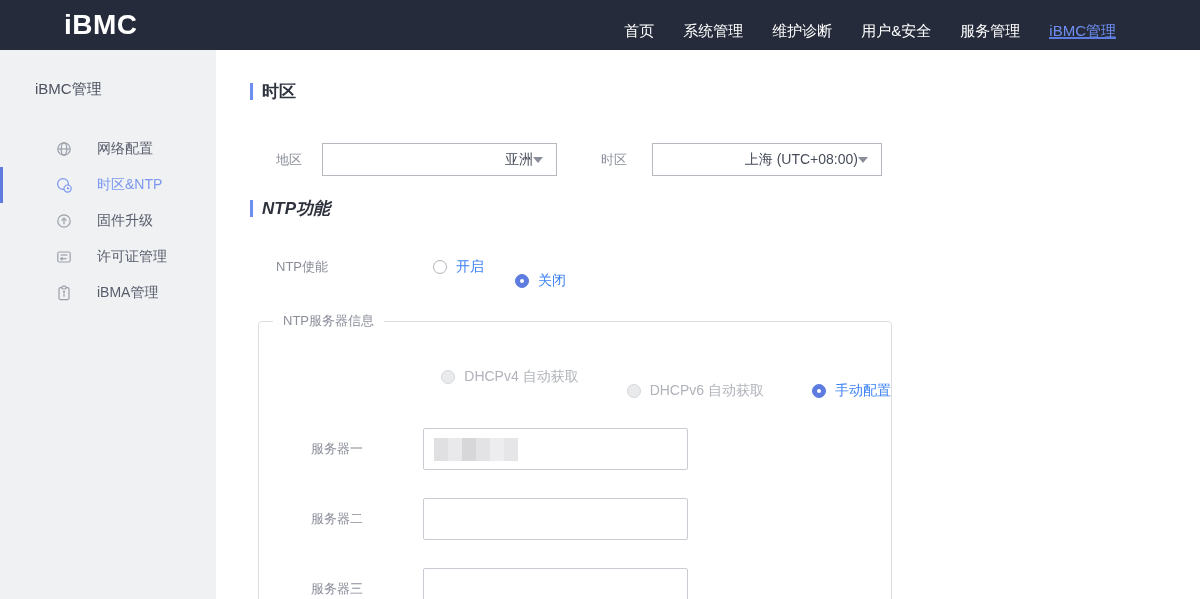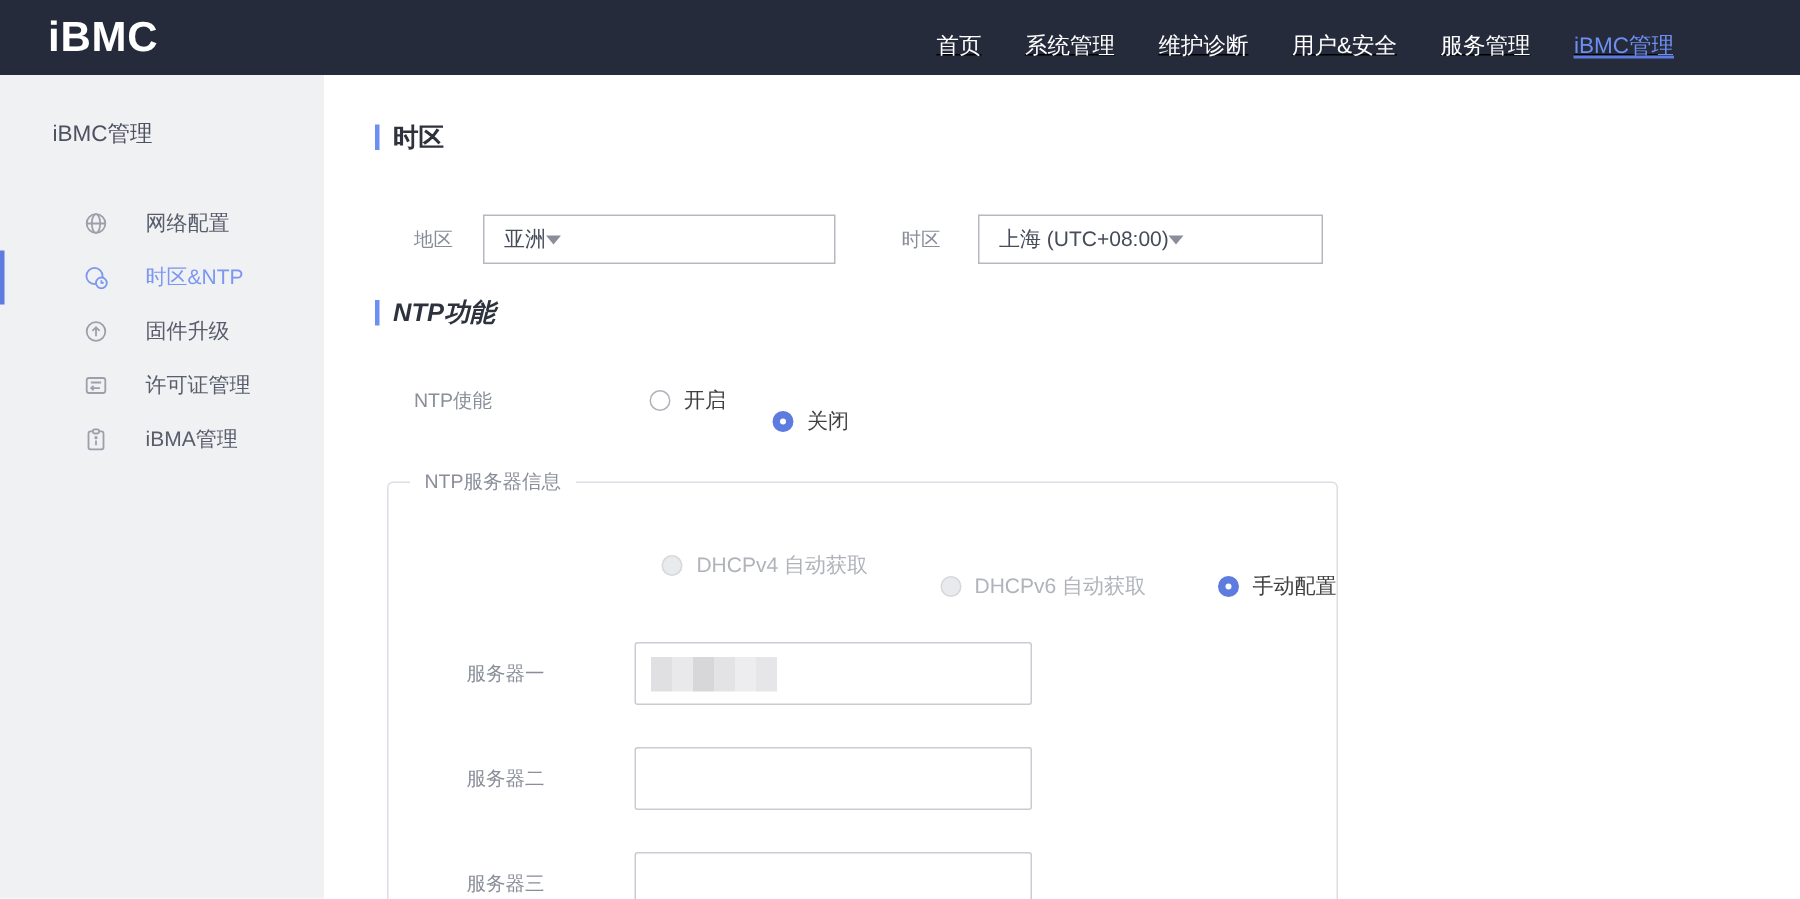--- a/index.html
+++ b/index.html
@@ -1,24 +1,24 @@
 <!DOCTYPE html>
 <html><head>
 <meta charset="utf-8">
 <style>
   * { margin:0; padding:0; box-sizing:border-box; }
   html,body { width:1200px; height:599px; overflow:hidden;
     font-family:"Liberation Sans","DejaVu Sans",sans-serif; background:#fff; }
 
   
   .topbar { position:absolute; top:0; left:0; width:1200px; height:50px;
-    background:#252b3a; display:flex; align-items:center; z-index:5; }
+    background:#252b3a; display:flex; align-items:center; z-index:5;padding-left:32px; }
   .logo { margin-left:32px; font-size:28px; font-weight:bold; color:#ffffff;
     letter-spacing:.5px; }
-  .topnav { margin-left:auto; margin-right:84px; display:flex; gap:29px; height:38px;text-decoration:underline; }
+  .topnav { margin-left:auto; margin-right:84px; display:flex; gap:29px; height:38px; }
   .nav-item { position:relative; color:#ffffff; font-size:15px; line-height:50px;
     cursor:pointer; white-space:nowrap; }
   .nav-item.active { color:#6d8ff2; }
   .nav-item.active::after { content:""; position:absolute; left:0; right:0;
     bottom:5px; height:2px; background:#5e7ce0; }
 
   
   .sidebar { position:absolute; top:50px; left:0; width:216px; height:549px;
     background:#f0f1f2; }
   .sidebar-title { padding:30px 0 0 35px; font-size:15px; color:#4c5261; }
@@ -39,38 +39,38 @@
     background:#fff; padding:30px 0 0 34px; }
   .sec-hd { display:flex; align-items:center; gap:9px; }
   .sec-bar { width:3px; height:17px; background:#6d8ff2; }
   .sec-title { font-size:17px; font-weight:bold; color:#2e323d; }
 
   .tz-row { display:flex; align-items:center; margin-top:40px; padding-left:26px; }
   .f-label { font-size:13px; color:#8a8e99; }
   .lbl-region { width:46px; }
   .lbl-tz { width:51px; margin-left:44px; }
   .select { height:33px; border:1px solid #b5b8bf; background:#fff; display:flex;
-    align-items:center; justify-content:flex-start; padding:0 13px;
+    align-items:center; justify-content:flex-end; padding:0 13px;
     font-size:14px; color:#464c59; cursor:pointer; }
   .select.w1 { width:235px; } .select.w2 { width:230px; }
   .caret { width:0; height:0; border-left:5px solid transparent;
     border-right:5px solid transparent; border-top:6px solid #8a8e99; }
 
   .sec2 { margin-top:21px;font-style:italic; }
   .ntp-row { display:flex; align-items:center; margin-top:24px; padding-left:26px; }
   .lbl-enable { width:157px; }
   .radio { display:flex; align-items:center; gap:9px; cursor:pointer; }
   .radio + .radio { margin-left:31px;margin-top:28px; }
   .rb { width:14px; height:14px; border-radius:50%; border:1px solid #b0b3ba;
     background:#fff; flex:none; position:relative; }
   .rb.checked { border-color:#5e7ce0; background:#5e7ce0; }
   .rb.checked::after { content:""; position:absolute; left:4px; top:4px;
     width:4px; height:4px; border-radius:50%; background:#fff; }
   .rb.disabled { background:#e9eaec; border-color:#d5d7db; }
-  .r-lbl { font-size:14px; color:#404040; white-space:nowrap; }
+  .r-lbl { font-size:14px; color:#3b82f6; white-space:nowrap; }
   .radio.disabled .r-lbl { color:#b0b3ba; }
 
   fieldset.ntp-box { margin:22px 0 0 8px; width:634px; border:1px solid #dcdee3;
     border-radius:4px; padding:0 0 28px 0; }
   fieldset.ntp-box legend { margin-left:14px; padding:0 10px; font-size:13px;
     color:#8a8e99; }
   .dhcp-row { display:flex; align-items:center; margin:24px 0 0 29px;justify-content:flex-end; }
   .dhcp-row .radio + .radio { margin-left:48px; }
   .srv-row { display:flex; align-items:center; margin:28px 0 0 52px; }
   .srv-row:first-of-type { margin-top:30px; }

